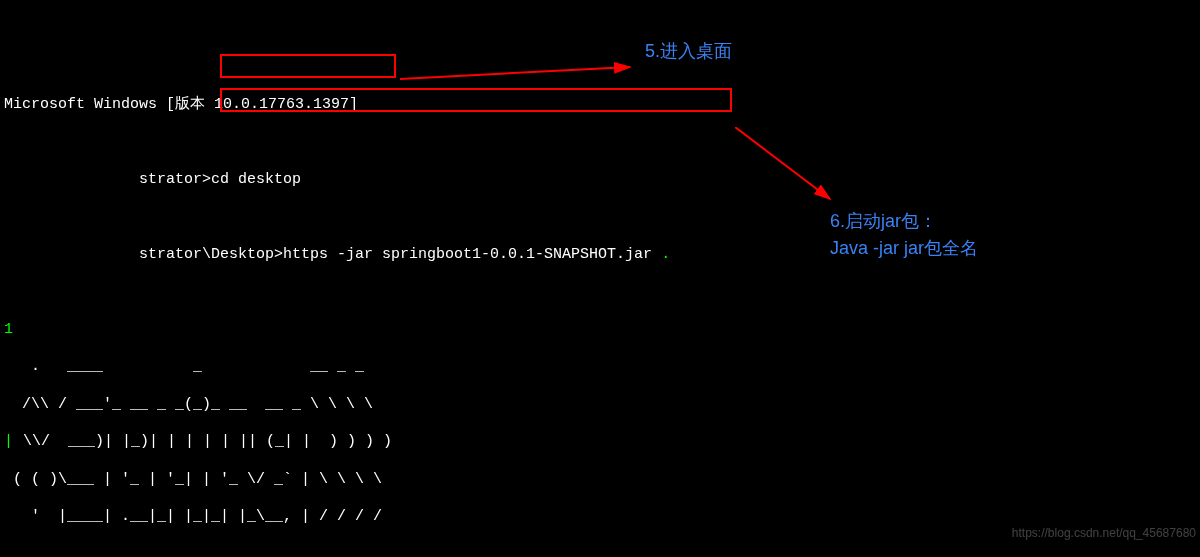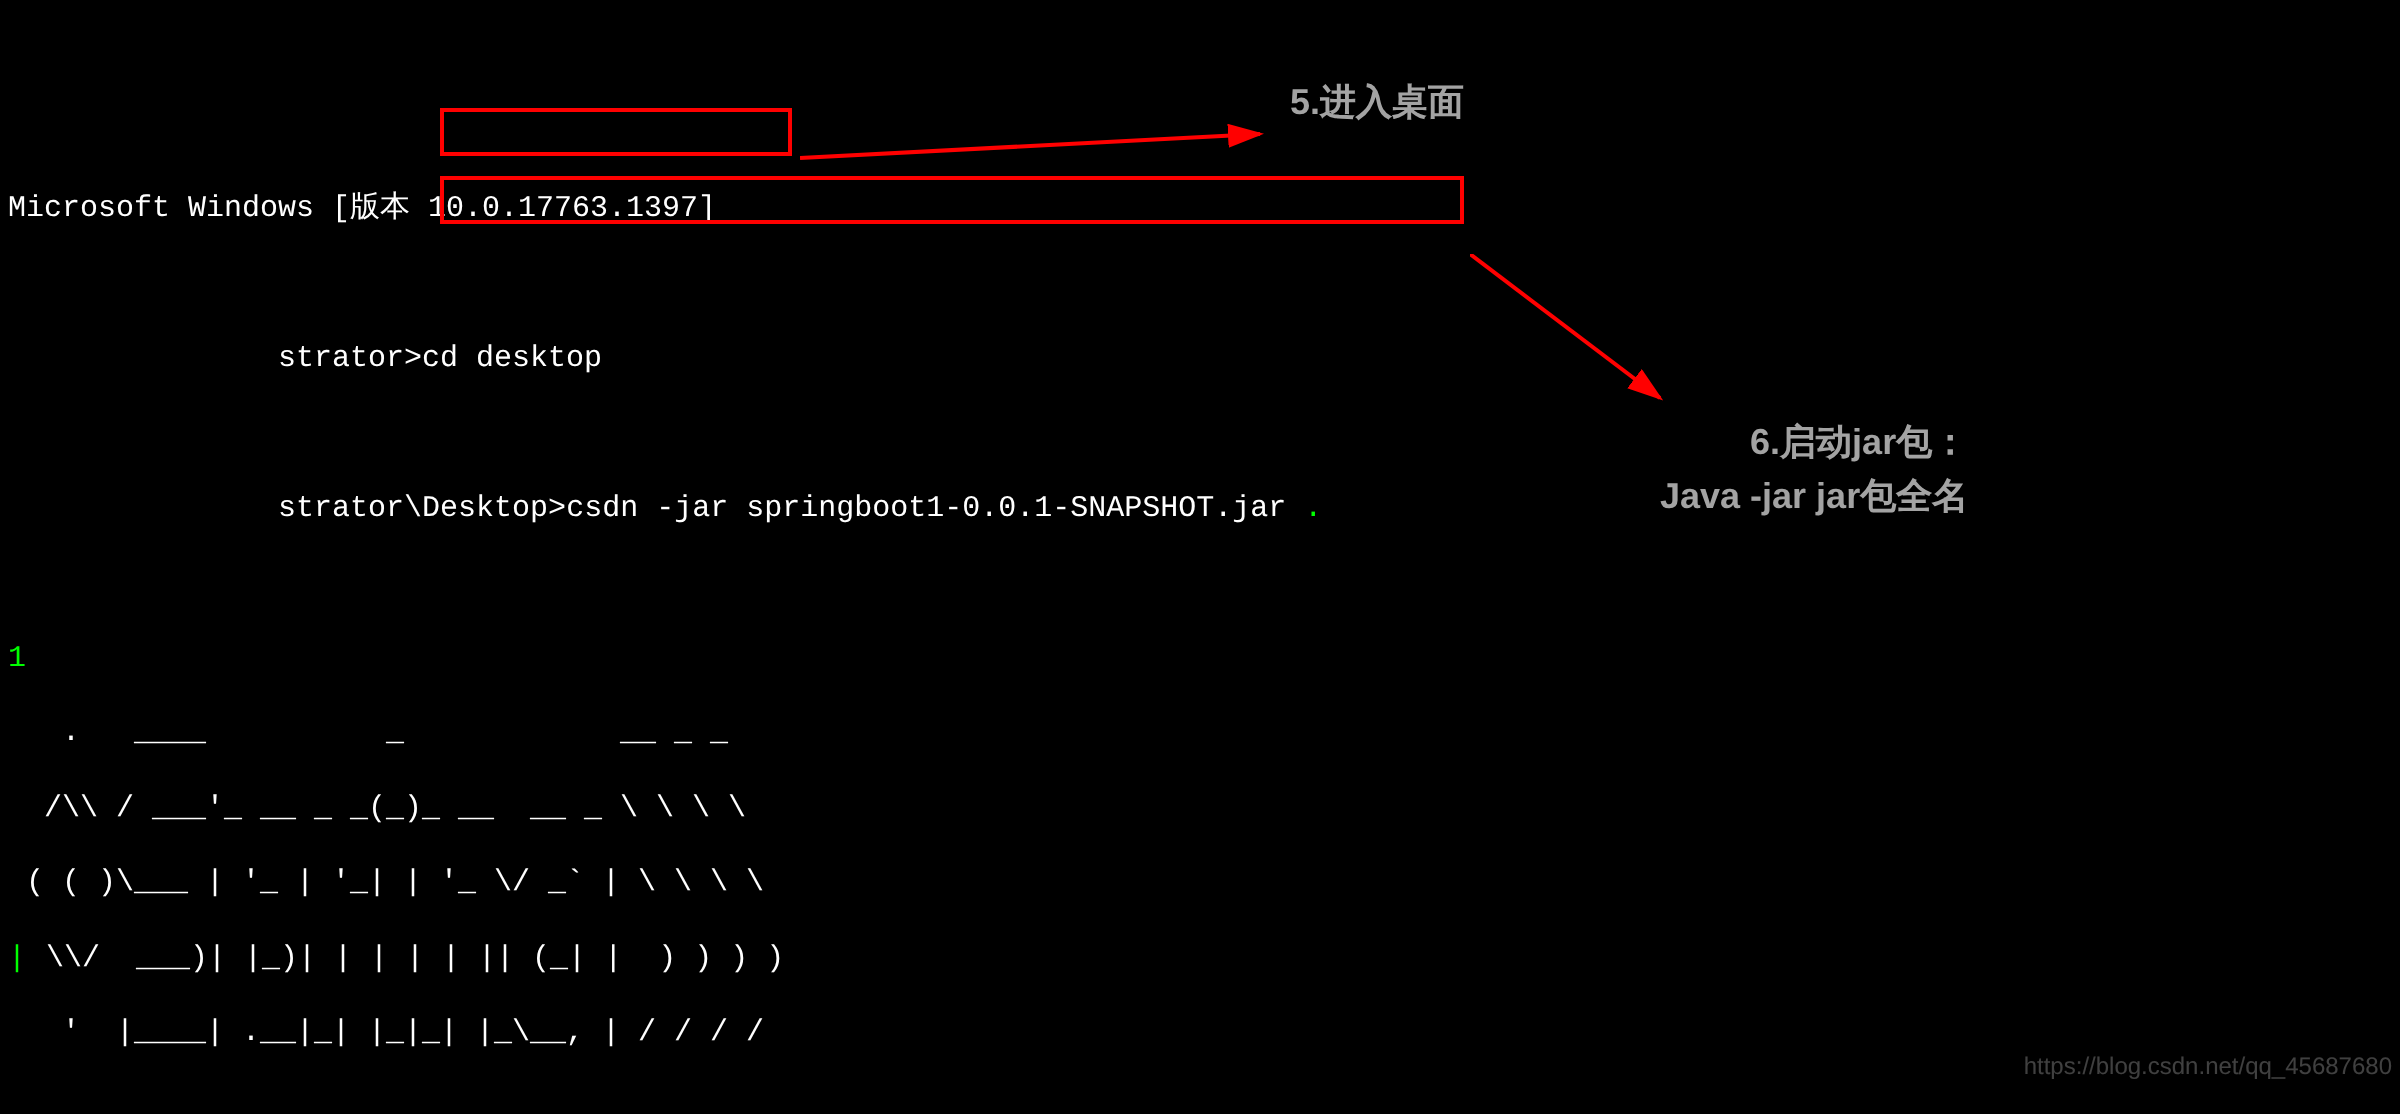--- a/index.html
+++ b/index.html
@@ -33,25 +33,24 @@
       height: 24px;
     }
     .box2 {
       top: 88px;
       left: 220px;
       width: 512px;
       height: 24px;
     }
     .annotation {
       position: absolute;
-      color: #a3a3a3;
+      color: #3b82f6;
       font-family: sans-serif;
       font-size: 18px;
-      font-weight: 700;
-      text-align: right;
+      font-weight: 400;
     }
     .ann1 { top: 40px; left: 645px; }
     .ann2 { top: 208px; left: 830px; line-height: 1.5; }
     .arrow {
       position: absolute;
       pointer-events: none;
     }
     .arrow svg { display: block; }
     .watermark {
       position: absolute;
@@ -71,27 +70,27 @@
 </head>
 <body>
 
 
 
 <div class="terminal">
 <div class="line">Microsoft Windows [版本 10.0.17763.1397]</div>
 <div class="line">&nbsp;</div>
 <div class="line"><span class="redact">C:\Users\Admini</span>strator&gt;<span>cd desktop</span></div>
 <div class="line">&nbsp;</div>
-<div class="line"><span class="redact">C:\Users\Admini</span>strator\Desktop&gt;<span>csdn -jar springboot1-0.0.1-SNAPSHOT.jar</span><span class="green"> .</span></div>
+<div class="line"><span class="redact">C:\Users\Admini</span>strator\Desktop&gt;<span>https -jar springboot1-0.0.1-SNAPSHOT.jar</span><span class="green"> .</span></div>
 <div class="line">&nbsp;</div>
 <div class="line green">1</div>
 <div class="line">   .   ____          _            __ _ _</div>
 <div class="line">  /\\ / ___'_ __ _ _(_)_ __  __ _ \ \ \ \</div>
+<div class="line"><span class="green">|</span><span style="margin-left:-8px">  \\/  ___)| |_)| | | | | || (_| |  ) ) ) )</span></div>
 <div class="line"> ( ( )\___ | '_ | '_| | '_ \/ _` | \ \ \ \</div>
-<div class="line"><span class="green">|</span><span style="margin-left:-8px">  \\/  ___)| |_)| | | | | || (_| |  ) ) ) )</span></div>
 <div class="line">   '  |____| .__|_| |_|_| |_\__, | / / / /</div>
 
 
 
 
 
 
 
 
 

